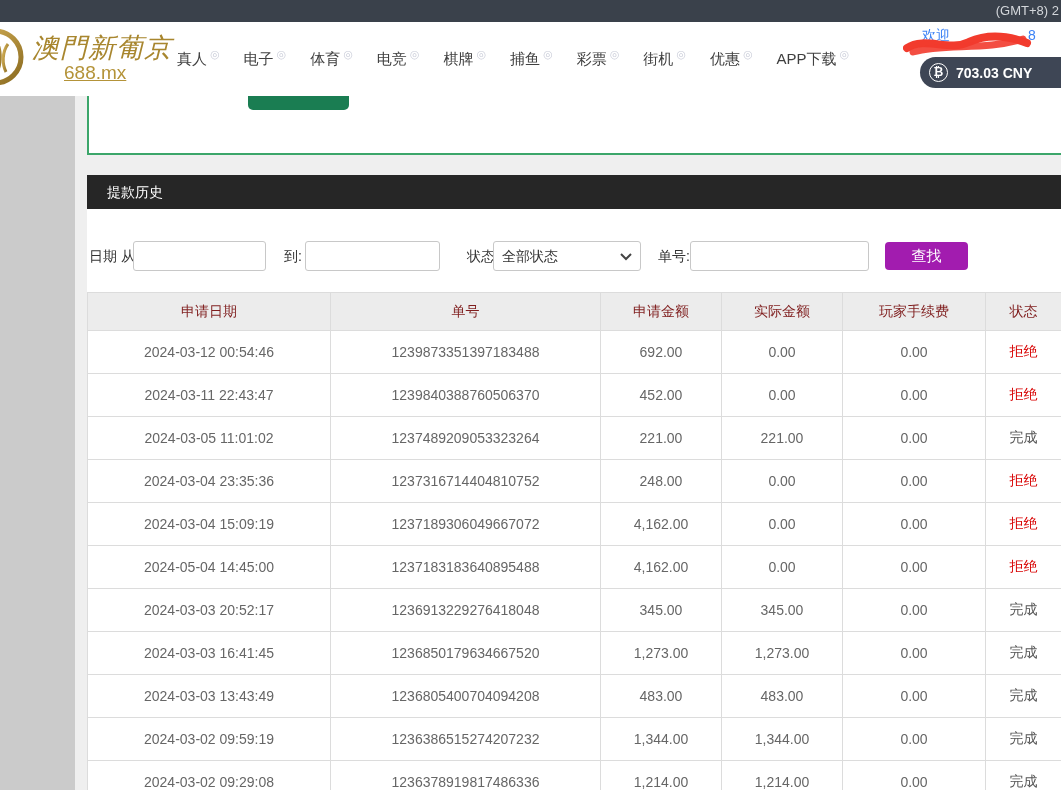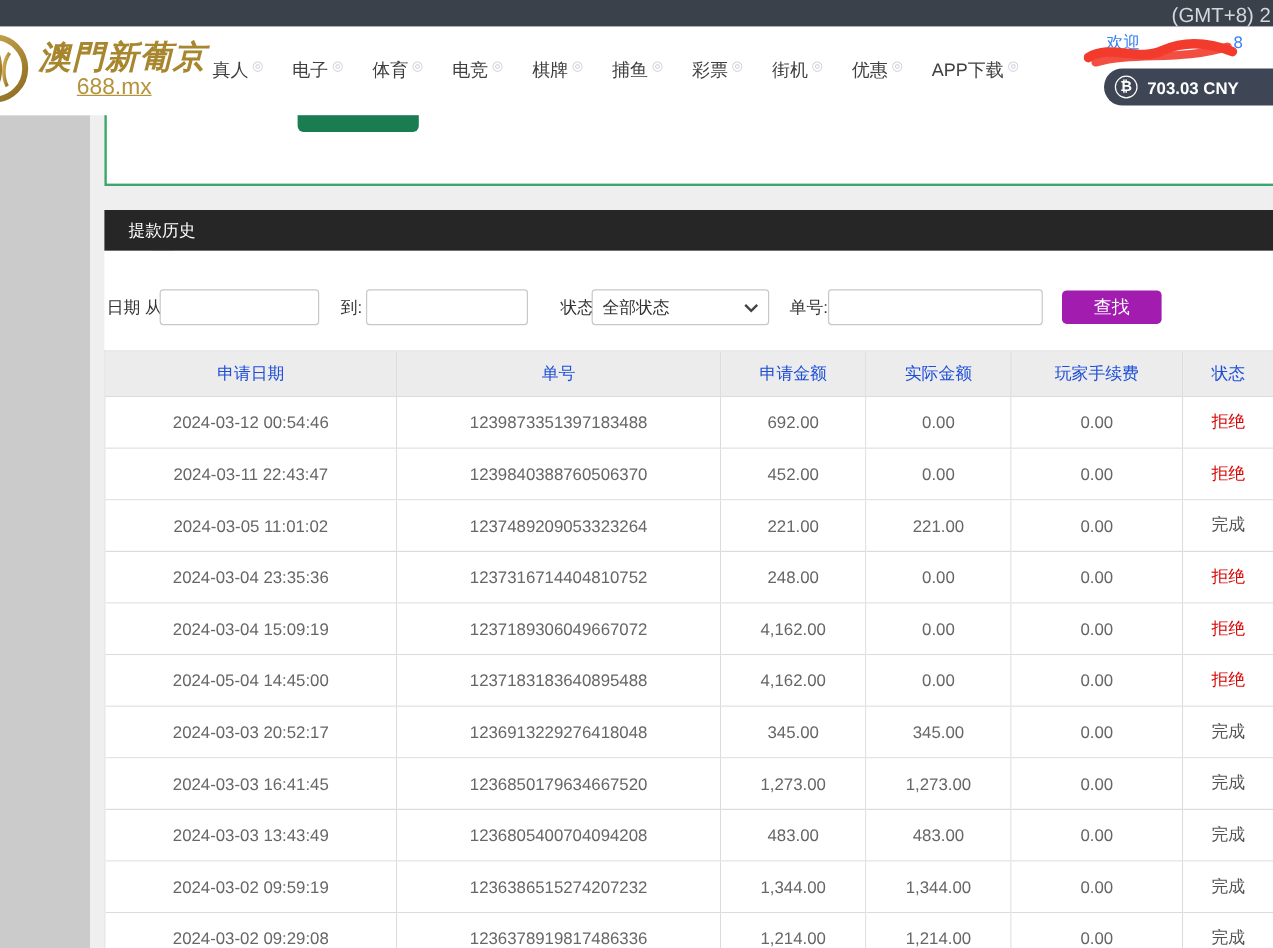--- a/index.html
+++ b/index.html
@@ -3,29 +3,29 @@
 <meta charset="utf-8">
 <style>
   * { margin:0; padding:0; box-sizing:border-box; }
   body { margin:0; background:#efefef; }
   .page { position:relative; width:1061px; height:790px; overflow:hidden;
           background:#efefef; font-family:"Liberation Sans", sans-serif; }
 
   
   .topbar { position:absolute; left:0; top:0; width:100%; height:22px;
             background:#3a414b; z-index:6; }
-  .topbar .tz { position:absolute; right:2px; top:3px; font-size:17px;
+  .topbar .tz { position:absolute; right:2px; top:3px; font-size:13px;
                 color:#d4d7db; white-space:nowrap; }
 
   
   .header { position:absolute; left:0; top:22px; width:100%; height:74px;
             background:#ffffff; z-index:5; }
   .emblem { position:absolute; left:-36px; top:4px; }
   .logo-title { position:absolute; left:32px; top:8px; font-family:"Liberation Serif", serif;
-                font-weight:bold; font-style:italic; font-size:27px; color:#a8862e;
+                font-weight:normal; font-style:italic; font-size:27px; color:#a8862e;
                 letter-spacing:1px; white-space:nowrap; }
   .logo-domain { position:absolute; left:64px; top:40px; font-size:19px; color:#b49339;text-decoration:underline; }
   .nav { position:absolute; left:177px; top:28px; display:flex; gap:24px; align-items:flex-start; }
   .nav-item { display:flex; align-items:flex-start; cursor:pointer; text-decoration:none; }
   .nav-label { font-size:15px; color:#404040; line-height:18px; white-space:nowrap; }
   .nav-badge { font-size:11px; color:#c9ccd8; margin-left:3px; margin-top:-2px; }
   .welcome { position:absolute; left:922px; top:5px; font-size:14px; color:#3b82f6; z-index:1; white-space:nowrap;}
   .welcome .frag { margin-left:78px; }
   .scribble { position:absolute; left:903px; top:6px; z-index:2; }
   .pill { position:absolute; left:920px; top:35px; width:170px; height:31px;
@@ -70,21 +70,21 @@
                 background:#a21caf; border:none; border-radius:4px; color:#ffffff;
                 font-size:15px; cursor:pointer; font-family:"Liberation Sans", sans-serif; }
 
   
   .table { position:absolute; left:0; top:83px; width:974px;
            border-left:1px solid #dcdcdc; border-top:1px solid #dcdcdc; }
   .trow { display:grid; grid-template-columns:243px 270px 121px 121px 143px 76px; }
   .th, .td { border-right:1px solid #dcdcdc; border-bottom:1px solid #dcdcdc;
              display:flex; align-items:center; justify-content:center;
              white-space:nowrap; overflow:hidden; }
-  .th { height:38px; background:#ececec; font-size:14px; color:#1d4ed8; }
+  .th { height:38px; background:#ececec; font-size:14px; color:#7f1d1d; }
   .td { height:43px; font-size:14px; color:#666666; background:#ffffff; }
   .td.status.completed { color:#555555; }
   .td.status.rejected { color:#d80000; }
 </style>
 </head>
 <body>
 
 <div class="page">
 
   <div class="topbar">

